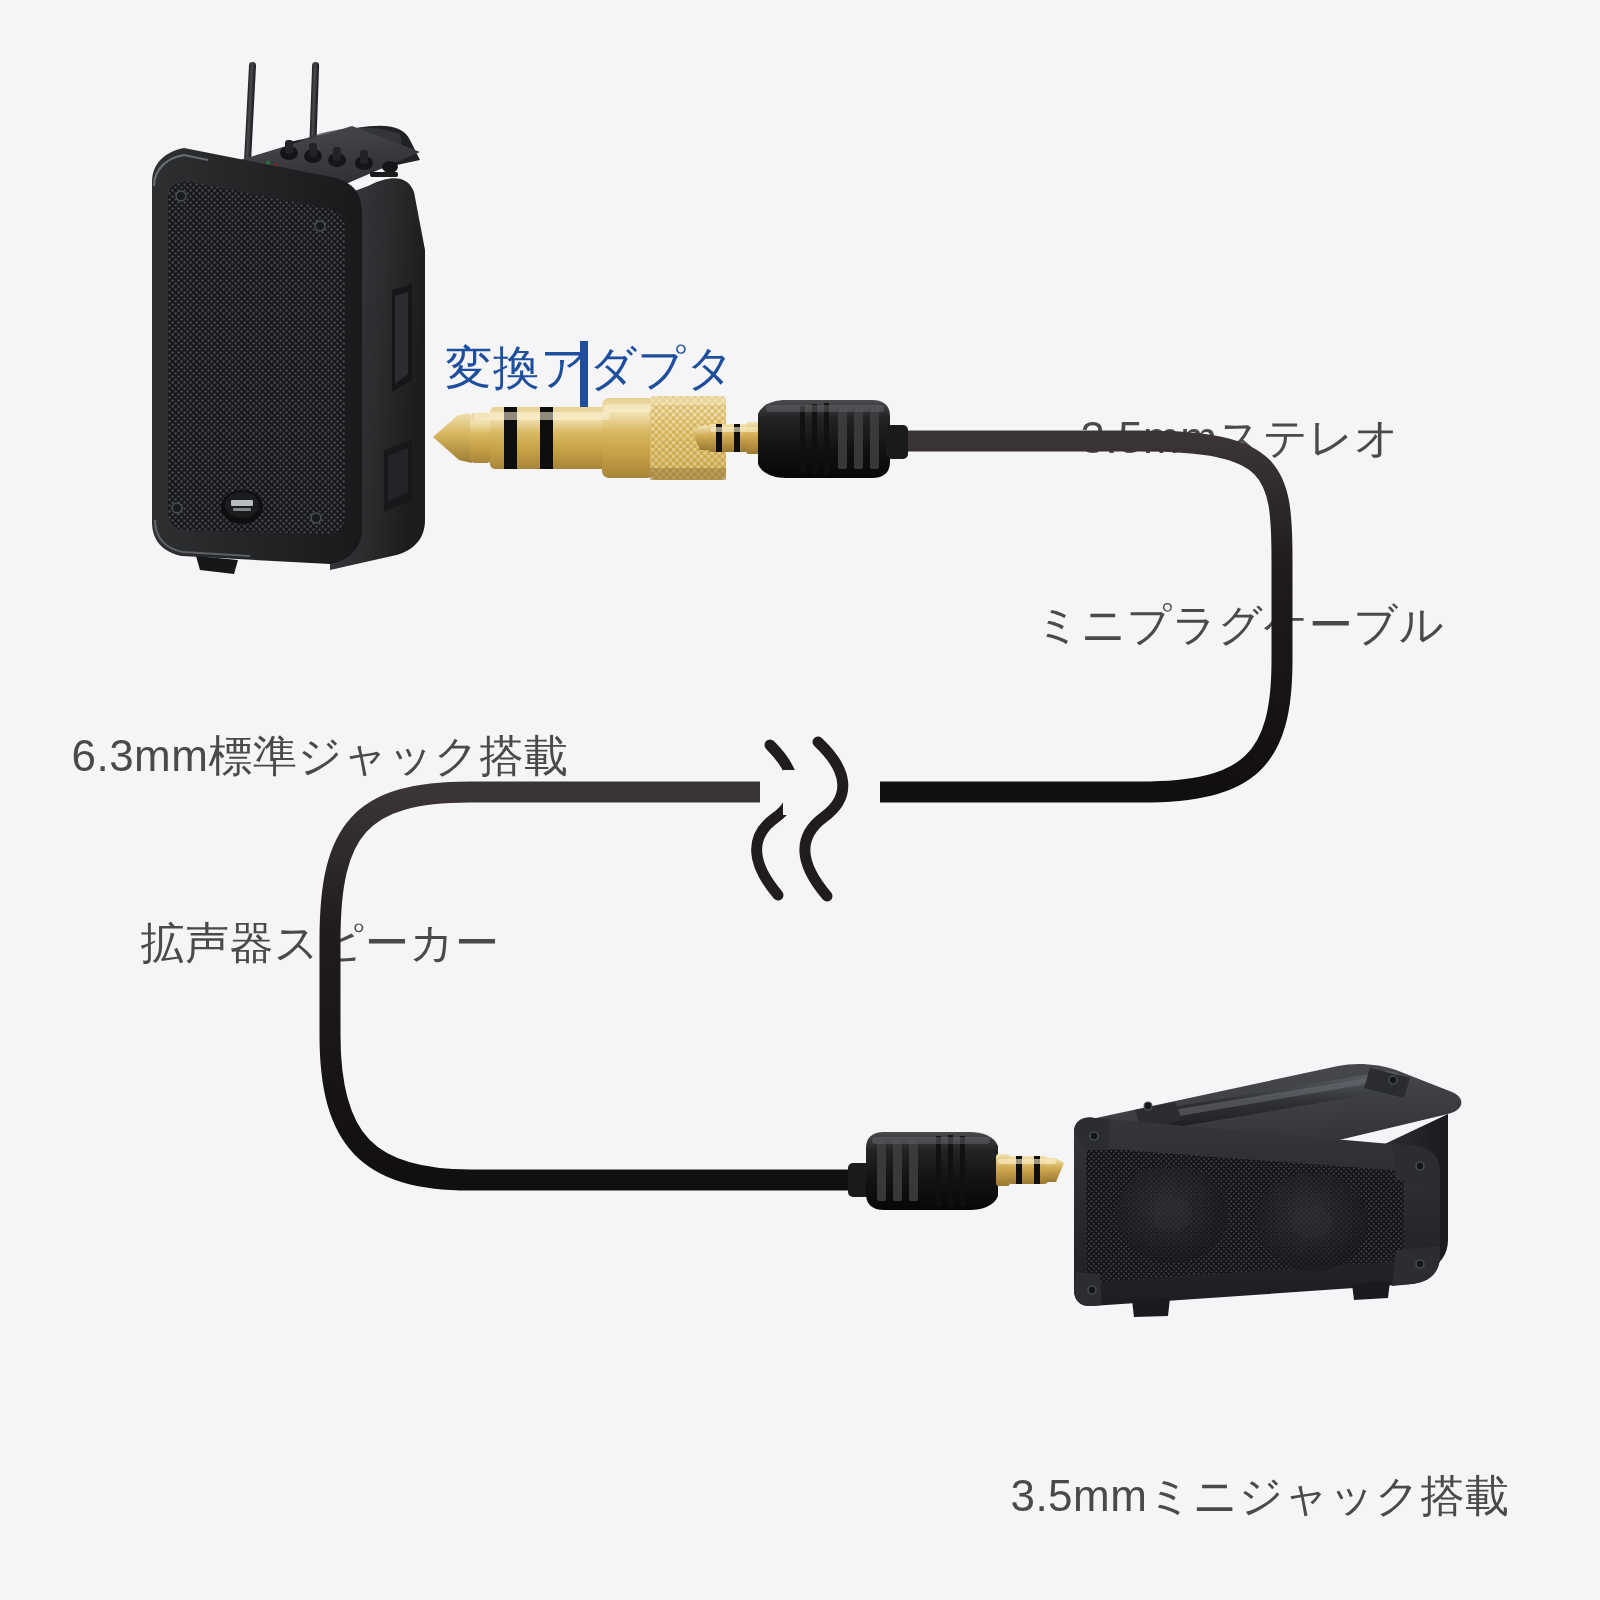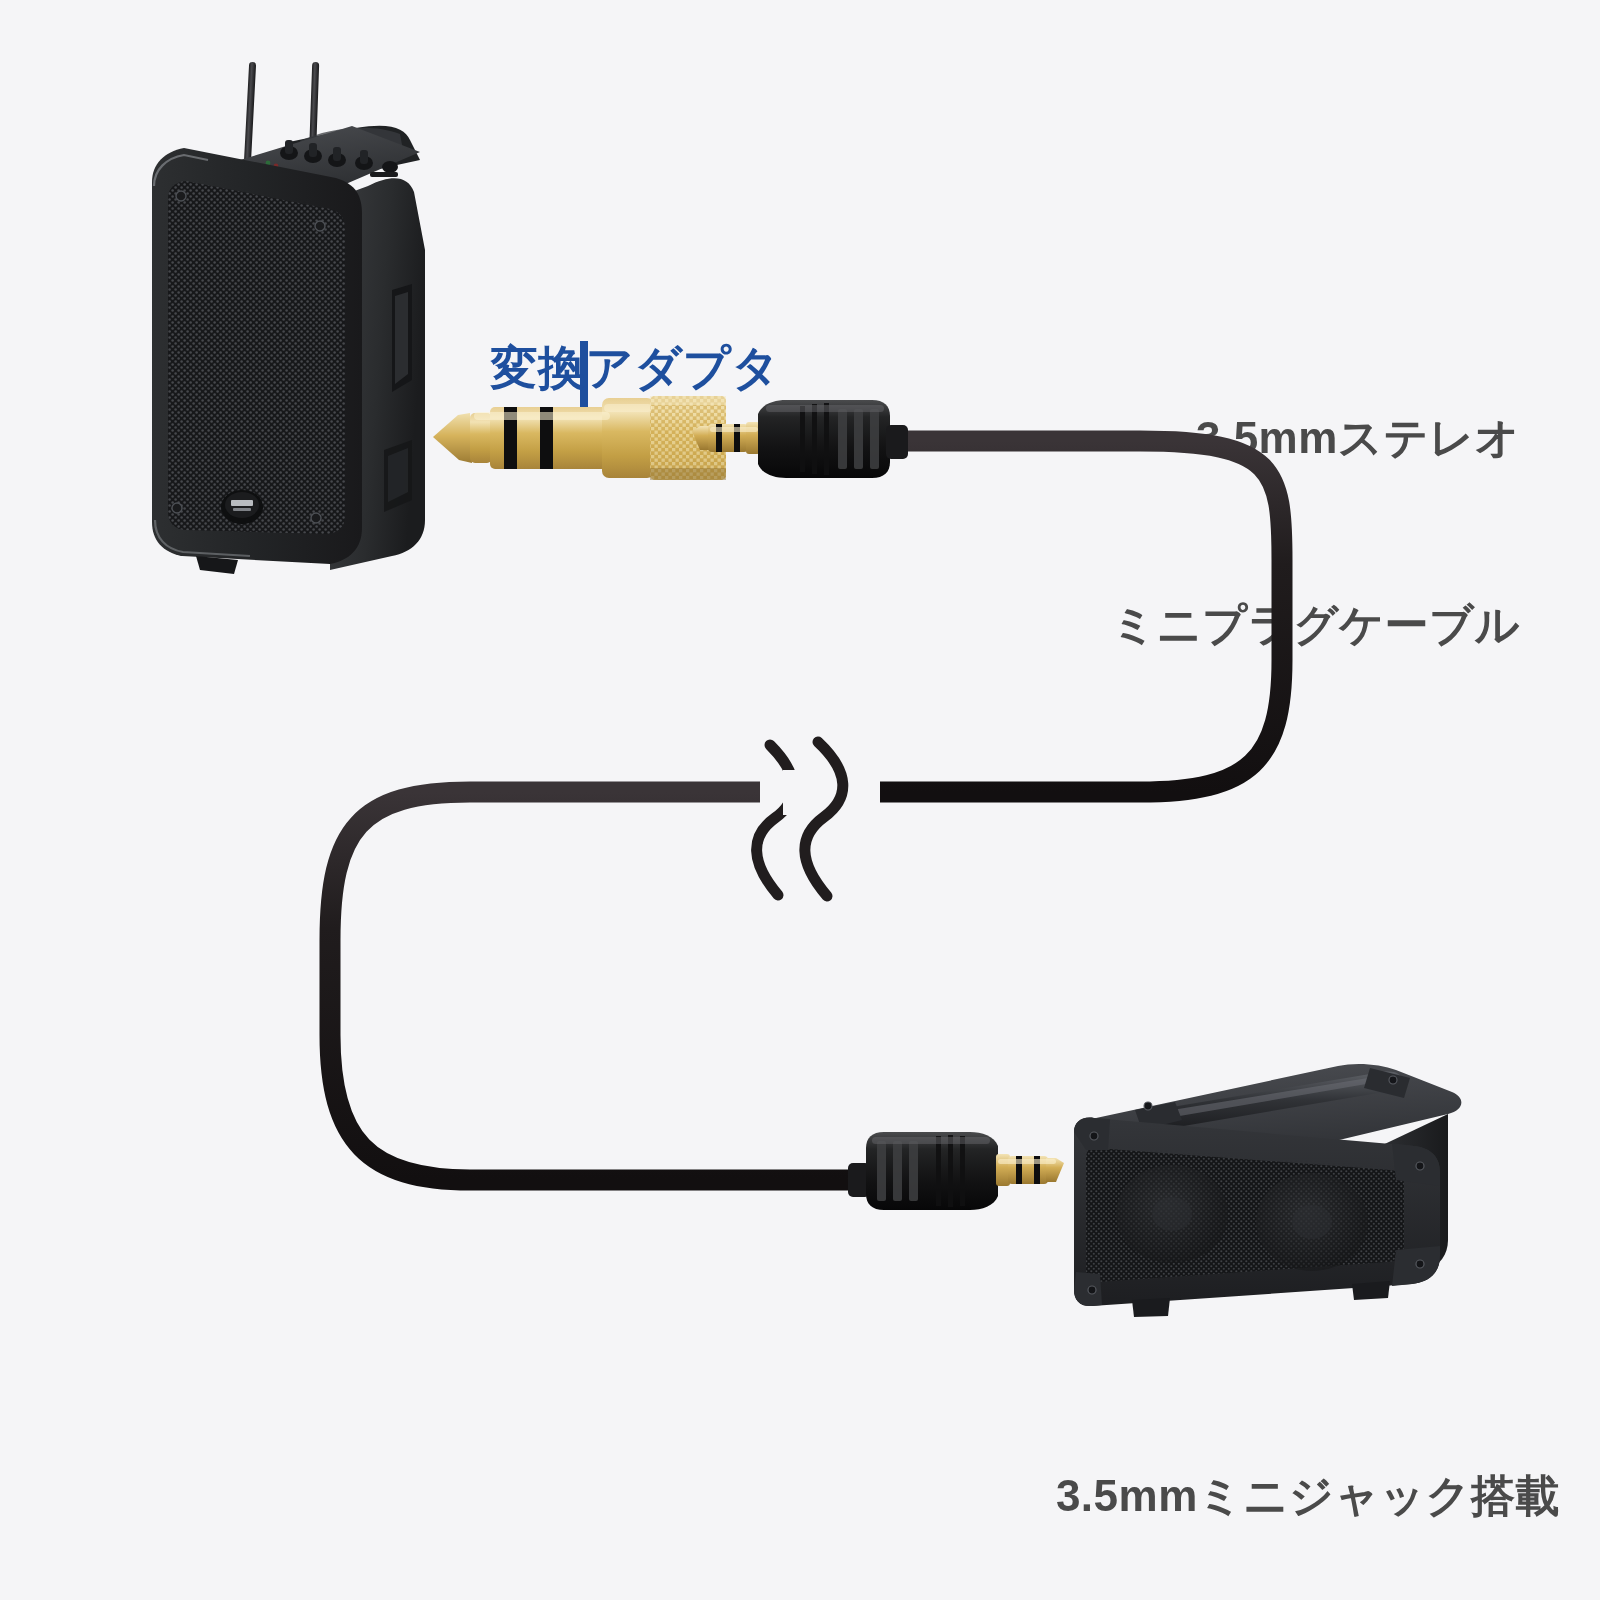--- a/index.html
+++ b/index.html
@@ -13,25 +13,25 @@
     height: 1600px;
     background: #f5f5f7;
     overflow: hidden;
     font-family: "Liberation Sans", "DejaVu Sans", sans-serif;
   }
 
   
   .label {
     position: absolute;
     color: #4a4a4a;
-    font-weight: bold;
+    font-weight: normal;
     line-height: 1.34;
     letter-spacing: 0.5px;
     white-space: pre;
-    text-align: right;
+    text-align: center;
   }
   .label.blue { color: #1e4f9e; }
 
   #label-adapter {
     left: 400px; top: 208px; width: 380px;
     font-size: 47px; line-height: 1.36;
   }
   #label-cable {
     left: 960px; top: 282px; width: 560px;
     font-size: 44px; line-height: 1.42;
@@ -413,19 +413,23 @@
 
   <div class="label blue" id="label-adapter">
     <span class="ln">変換アダプタ</span>
   </div>
 
   <div class="label" id="label-cable">
     <span class="ln">3.5mmステレオ</span>
     <span class="ln">ミニプラグケーブル</span>
   </div>
 
+  <div class="label" id="label-speaker-big">
+    <span class="ln">6.3mm標準ジャック搭載</span>
+    <span class="ln">拡声器スピーカー</span>
+  </div>
 
   <div class="label" id="label-speaker-small">
     <span class="ln">3.5mmミニジャック搭載</span>
     
   </div>
 
 </div>
 
 </body></html>

